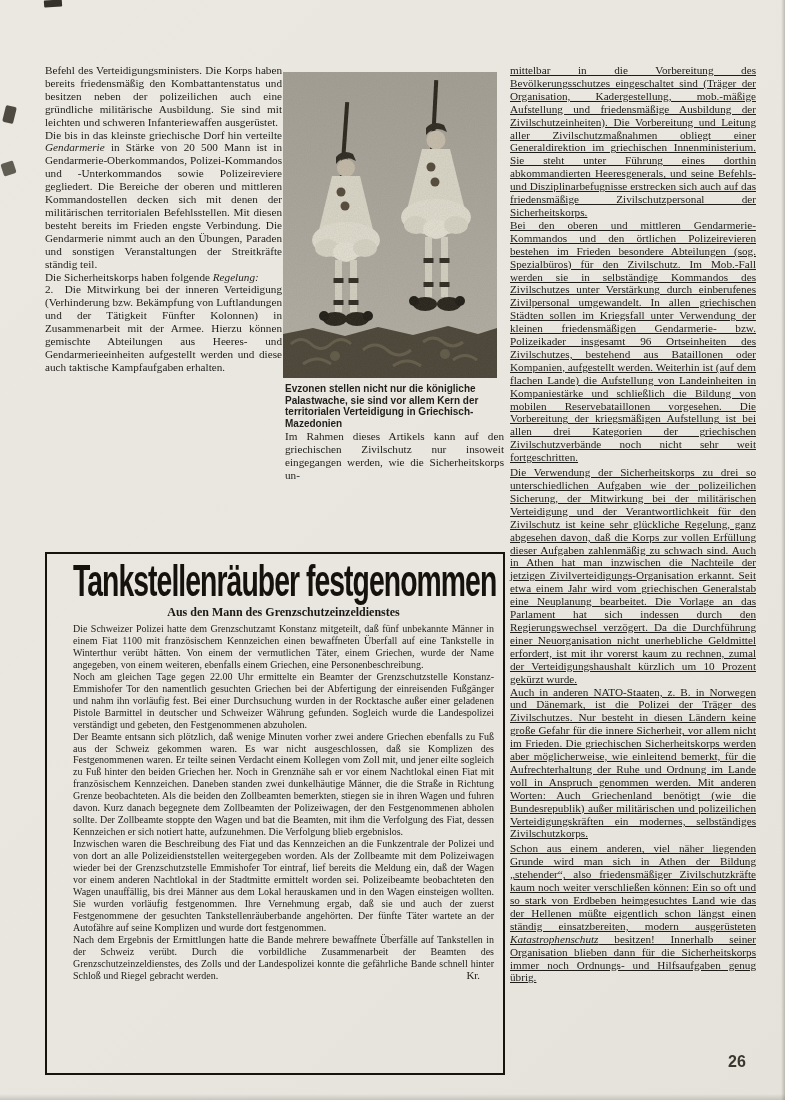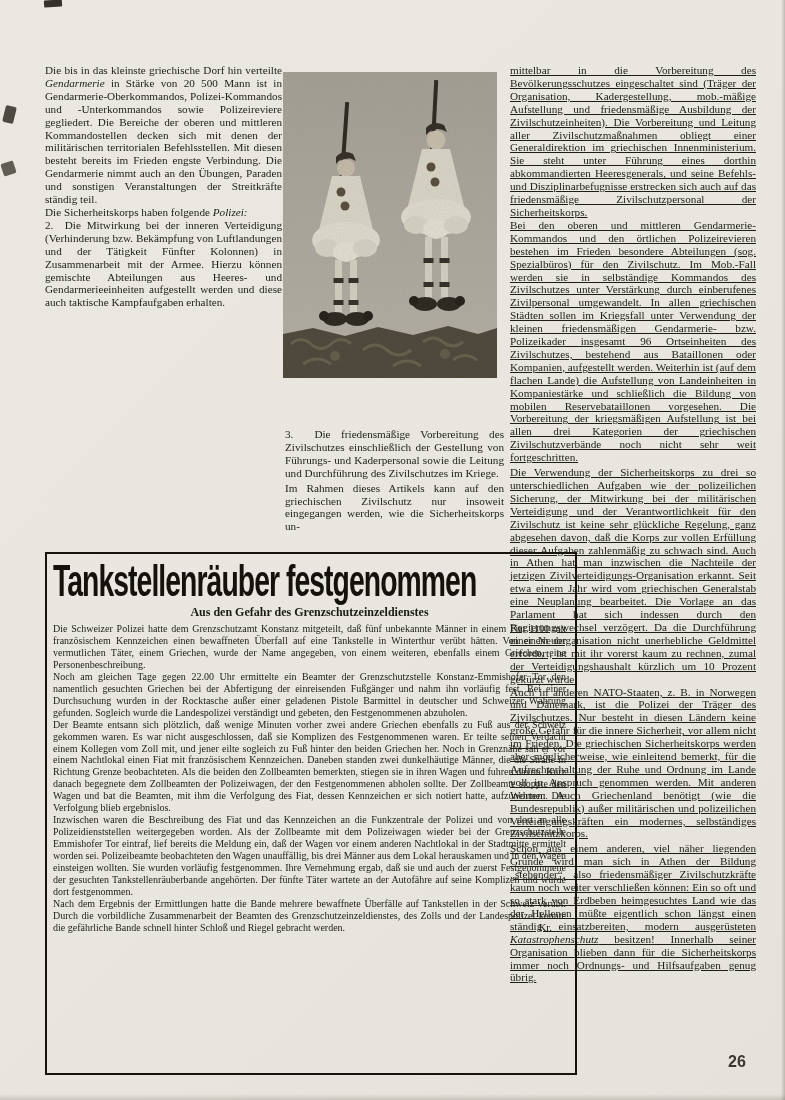--- a/index.html
+++ b/index.html
@@ -26,23 +26,23 @@
   .photo svg{display:block;}
 
   .caption{
     position:absolute; left:285px; top:383px; width:221px;
     font-family:"Liberation Sans","DejaVu Sans",sans-serif;
     font-weight:bold; font-size:10px; line-height:11.6px; color:#201e1a;
     text-align:left;
   }
 
   .feature-box{
-    position:absolute; left:45px; top:552px; width:532px; height:523px;
+    position:absolute; left:45px; top:552px; width:460px; height:523px;
     border:2px solid #17140f; box-sizing:border-box;
-    padding:3px 9px 0 6px; background:transparent;
+    padding:3px 9px 0 26px; background:transparent;
   }
   .headline{
     font-family:"Liberation Sans","DejaVu Sans",sans-serif;
     font-weight:bold; font-size:45px; line-height:45px;
     letter-spacing:-1.5px; white-space:nowrap;
     transform:scaleX(0.63); transform-origin:left center;
     color:#15120d; margin:1px 0 2px 0;
   }
   .subhead{
     text-align:center; font-weight:bold; font-size:12px; line-height:15px;
@@ -80,22 +80,23 @@
 
 <div class="page">
 
   <div class="mark-top"></div>
   <div class="mark-left1"></div>
   <div class="mark-left2"></div>
   <div class="edge-shadow-right"></div>
   <div class="edge-shadow-bottom"></div>
 
   <div class="col-left coltext">
+    <p>Befehl des Verteidigungsministers. Die Korps haben bereits friedensmäßig den Kombattantenstatus und besitzen neben der polizeilichen auch eine gründliche militärische Ausbildung. Sie sind mit leichten und schweren Infanteriewaffen ausgerüstet.</p>
     <p>Die bis in das kleinste griechische Dorf hin verteilte <i>Gendarmerie</i> in Stärke von 20 500 Mann ist in Gendarmerie-Oberkommandos, Polizei-Kommandos und -Unterkommandos sowie Polizeireviere gegliedert. Die Bereiche der oberen und mittleren Kommandostellen decken sich mit denen der militärischen territorialen Befehlsstellen. Mit diesen besteht bereits im Frieden engste Verbindung. Die Gendarmerie nimmt auch an den Übungen, Paraden und sonstigen Veranstaltungen der Streitkräfte ständig teil.</p>
-    <p>Die Sicherheitskorps haben folgende <i>Polizei:</i></p>
+    <p>Die Sicherheitskorps haben folgende <i>Regelung:</i></p>
     <p>2.&nbsp;&nbsp;Die Mitwirkung bei der inneren Verteidigung (Verhinderung bzw. Bekämpfung von Luftlandungen und der Tätigkeit Fünfter Kolonnen) in Zusammenarbeit mit der Armee. Hierzu können gemischte Abteilungen aus Heeres- und Gendarmerieeinheiten aufgestellt werden und diese auch taktische Kampfaufgaben erhalten.</p>
   </div>
 
   <div class="photo">
     <svg width="214" height="306" viewBox="0 0 214 306" xmlns="http://www.w3.org/2000/svg">
       <defs>
         <linearGradient id="sky" x1="0" y1="0" x2="0" y2="1">
           <stop offset="0" stop-color="#a5a096"></stop>
           <stop offset="1" stop-color="#b6b1a6"></stop>
         </linearGradient>
@@ -156,37 +157,37 @@
         <ellipse cx="142" cy="232" rx="12" ry="7" fill="#26221a"></ellipse>
         <ellipse cx="166" cy="232" rx="12" ry="7" fill="#26221a"></ellipse>
         <circle cx="131" cy="229" r="5" fill="#1d1a14"></circle>
         <circle cx="177" cy="229" r="5" fill="#1d1a14"></circle>
       </g>
 
       <rect x="0" y="0" width="214" height="306" filter="url(#grain)" opacity="0.35"></rect>
     </svg>
   </div>
 
+  <div class="caption">Evzonen stellen nicht nur die königliche Palastwache, sie sind vor allem Kern der territorialen Verteidigung in Griechisch-Mazedonien</div>
 
   <div class="col-mid coltext">
-    <p>3.&nbsp;&nbsp;Die friedensmäßige Vorbereitung des Zivilschutzes einschließlich der Gestellung von Führungs- und Kaderpersonal sowie die Leitung und Durchführung des Zivilschutzes im Kriege.</p>
     <p class="gap">Im Rahmen dieses Artikels kann auf den griechischen Zivilschutz nur insoweit eingegangen werden, wie die Sicherheitskorps un-</p>
   </div>
 
   <div class="col-right coltext">
     <p>mittelbar in die Vorbereitung des Bevölkerungsschutzes eingeschaltet sind (Träger der Organisation, Kadergestellung, mob.-mäßige Aufstellung und friedensmäßige Ausbildung der Zivilschutzeinheiten). Die Vorbereitung und Leitung aller Zivilschutzmaßnahmen obliegt einer Generaldirektion im griechischen Innenministerium. Sie steht unter Führung eines dorthin abkommandierten Heeresgenerals, und seine Befehls- und Disziplinarbefugnisse erstrecken sich auch auf das friedensmäßige Zivilschutzpersonal der Sicherheitskorps.</p>
     <p>Bei den oberen und mittleren Gendarmerie-Kommandos und den örtlichen Polizeirevieren bestehen im Frieden besondere Abteilungen (sog. Spezialbüros) für den Zivilschutz. Im Mob.-Fall werden sie in selbständige Kommandos des Zivilschutzes unter Verstärkung durch einberufenes Zivilpersonal umgewandelt. In allen griechischen Städten sollen im Kriegsfall unter Verwendung der kleinen friedensmäßigen Gendarmerie- bzw. Polizeikader insgesamt 96 Ortseinheiten des Zivilschutzes, bestehend aus Bataillonen oder Kompanien, aufgestellt werden. Weiterhin ist (auf dem flachen Lande) die Aufstellung von Landeinheiten in Kompaniestärke und schließlich die Bildung von mobilen Reservebataillonen vorgesehen. Die Vorbereitung der kriegsmäßigen Aufstellung ist bei allen drei Kategorien der griechischen Zivilschutzverbände noch nicht sehr weit fortgeschritten.</p>
     <p class="gap">Die Verwendung der Sicherheitskorps zu drei so unterschiedlichen Aufgaben wie der polizeilichen Sicherung, der Mitwirkung bei der militärischen Verteidigung und der Verantwortlichkeit für den Zivilschutz ist keine sehr glückliche Regelung, ganz abgesehen davon, daß die Korps zur vollen Erfüllung dieser Aufgaben zahlenmäßig zu schwach sind. Auch in Athen hat man inzwischen die Nachteile der jetzigen Zivilverteidigungs-Organisation erkannt. Seit etwa einem Jahr wird vom griechischen Generalstab eine Neuplanung bearbeitet. Die Vorlage an das Parlament hat sich indessen durch den Regierungswechsel verzögert. Da die Durchführung einer Neuorganisation nicht unerhebliche Geldmittel erfordert, ist mit ihr vorerst kaum zu rechnen, zumal der Verteidigungshaushalt kürzlich um 10 Prozent gekürzt wurde.</p>
     <p>Auch in anderen NATO-Staaten, z. B. in Norwegen und Dänemark, ist die Polizei der Träger des Zivilschutzes. Nur besteht in diesen Ländern keine große Gefahr für die innere Sicherheit, vor allem nicht im Frieden. Die griechischen Sicherheitskorps werden aber möglicherweise, wie einleitend bemerkt, für die Aufrechterhaltung der Ruhe und Ordnung im Lande voll in Anspruch genommen werden. Mit anderen Worten: Auch Griechenland benötigt (wie die Bundesrepublik) außer militärischen und polizeilichen Verteidigungskräften ein modernes, selbständiges Zivilschutzkorps.</p>
     <p class="gap">Schon aus einem anderen, viel näher liegenden Grunde wird man sich in Athen der Bildung „stehender“, also friedensmäßiger Zivilschutzkräfte kaum noch weiter verschließen können: Ein so oft und so stark von Erdbeben heimgesuchtes Land wie das der Hellenen müßte eigentlich schon längst einen ständig einsatzbereiten, modern ausgerüsteten <i>Katastrophenschutz</i> besitzen! Innerhalb seiner Organisation blieben dann für die Sicherheitskorps immer noch Ordnungs- und Hilfsaufgaben genug übrig.</p>
   </div>
 
   <div class="feature-box">
     <div class="headline">Tankstellenräuber festgenommen</div>
-    <div class="subhead">Aus den Gefahr des Grenzschutzeinzeldienstes</div>
+    <div class="subhead">Aus den Mann des Grenzschutzeinzeldienstes</div>
     <div class="box-text">
       <p>Die Schweizer Polizei hatte dem Grenzschutzamt Konstanz mitgeteilt, daß fünf unbekannte Männer in einem Fiat 1100 mit französischem Kennzeichen einen bewaffneten Überfall auf eine Tankstelle in Winterthur verübt hätten. Von einem der vermutlichen Täter, einem Griechen, wurde der Name angegeben, von einem weiteren, ebenfalls einem Griechen, eine Personenbeschreibung.</p>
       <p>Noch am gleichen Tage gegen 22.00 Uhr ermittelte ein Beamter der Grenzschutzstelle Konstanz-Emmishofer Tor den namentlich gesuchten Griechen bei der Abfertigung der einreisenden Fußgänger und nahm ihn vorläufig fest. Bei einer Durchsuchung wurden in der Rocktasche außer einer geladenen Pistole Barmittel in deutscher und Schweizer Währung gefunden. Sogleich wurde die Landespolizei verständigt und gebeten, den Festgenommenen abzuholen.</p>
       <p>Der Beamte entsann sich plötzlich, daß wenige Minuten vorher zwei andere Griechen ebenfalls zu Fuß aus der Schweiz gekommen waren. Es war nicht ausgeschlossen, daß sie Komplizen des Festgenommenen waren. Er teilte seinen Verdacht einem Kollegen vom Zoll mit, und jener eilte sogleich zu Fuß hinter den beiden Griechen her. Noch in Grenznähe sah er vor einem Nachtlokal einen Fiat mit französischem Kennzeichen. Daneben standen zwei dunkelhäutige Männer, die die Straße in Richtung Grenze beobachteten. Als die beiden den Zollbeamten bemerkten, stiegen sie in ihren Wagen und fuhren davon. Kurz danach begegnete dem Zollbeamten der Polizeiwagen, der den Festgenommenen abholen sollte. Der Zollbeamte stoppte den Wagen und bat die Beamten, mit ihm die Verfolgung des Fiat, dessen Kennzeichen er sich notiert hatte, aufzunehmen. Die Verfolgung blieb ergebnislos.</p>
       <p>Inzwischen waren die Beschreibung des Fiat und das Kennzeichen an die Funkzentrale der Polizei und von dort an alle Polizeidienststellen weitergegeben worden. Als der Zollbeamte mit dem Polizeiwagen wieder bei der Grenzschutzstelle Emmishofer Tor eintraf, lief bereits die Meldung ein, daß der Wagen vor einem anderen Nachtlokal in der Stadtmitte ermittelt worden sei. Polizeibeamte beobachteten den Wagen unauffällig, bis drei Männer aus dem Lokal herauskamen und in den Wagen einsteigen wollten. Sie wurden vorläufig festgenommen. Ihre Vernehmung ergab, daß sie und auch der zuerst Festgenommene der gesuchten Tankstellenräuberbande angehörten. Der fünfte Täter wartete an der Autofähre auf seine Komplizen und wurde dort festgenommen.</p>
       <p>Nach dem Ergebnis der Ermittlungen hatte die Bande mehrere bewaffnete Überfälle auf Tankstellen in der Schweiz verübt. Durch die vorbildliche Zusammenarbeit der Beamten des Grenzschutzeinzeldienstes, des Zolls und der Landespolizei konnte die gefährliche Bande schnell hinter Schloß und Riegel gebracht werden.</p>
       <div class="byline">Kr.</div>
     </div>
   </div>
 

